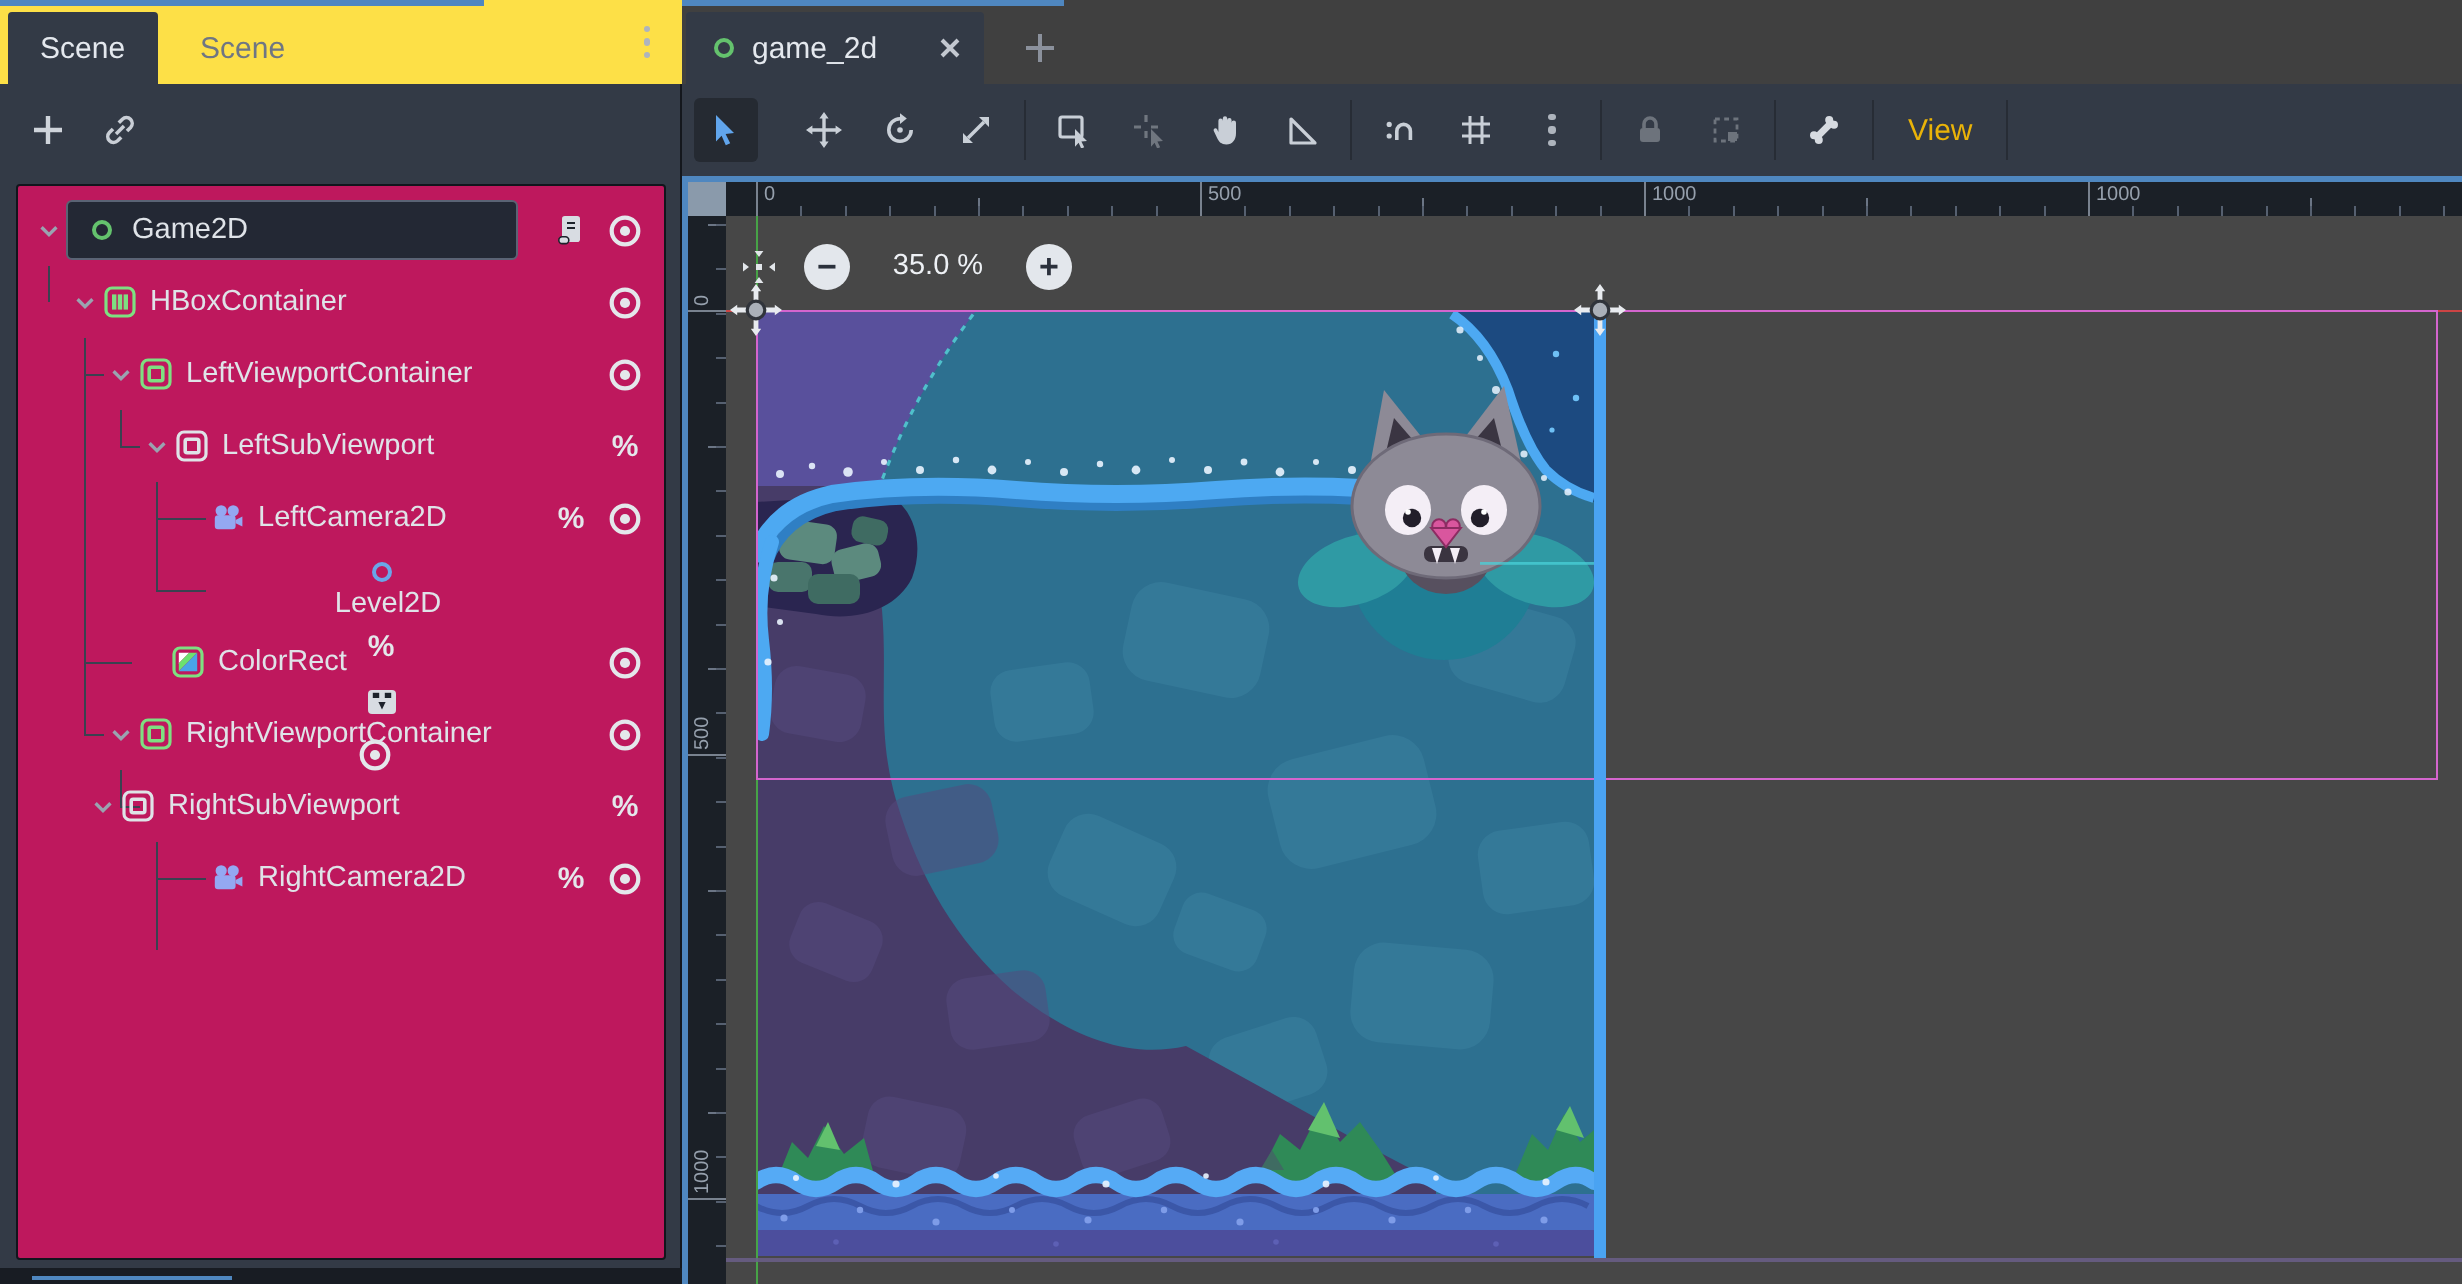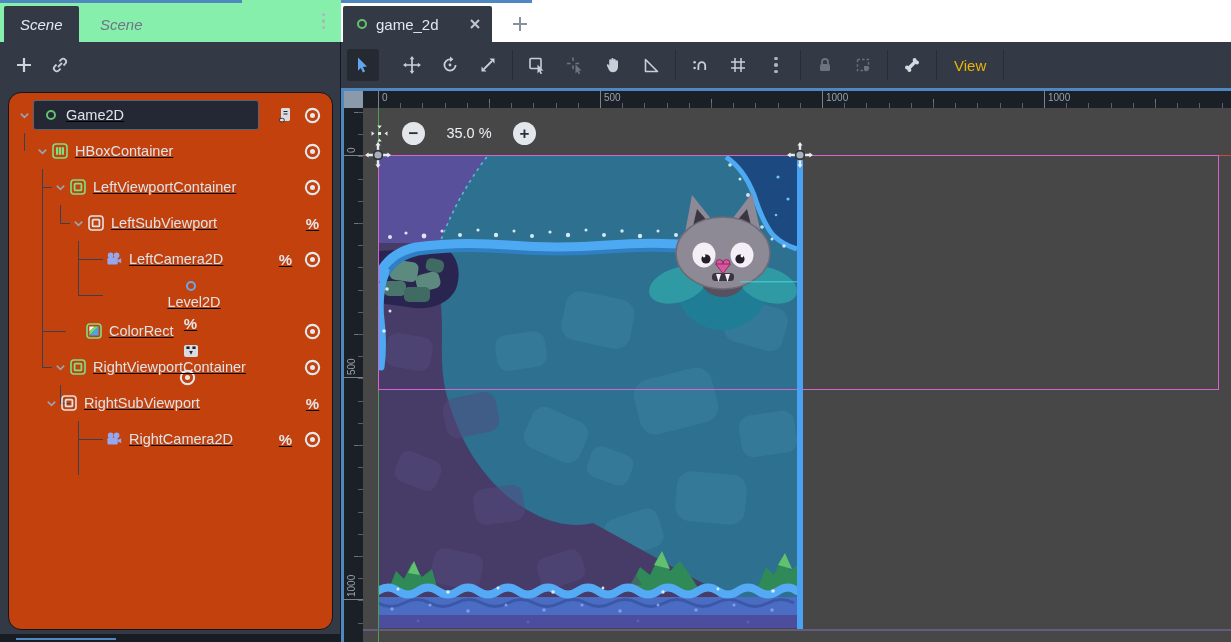--- a/index.html
+++ b/index.html
@@ -2,49 +2,49 @@
 <html><head>
 <meta charset="utf-8">
 <style>
   html,body{margin:0;padding:0;overflow:hidden;background:#21262f;}
   *{box-sizing:border-box;font-family:"Liberation Sans","DejaVu Sans",sans-serif;}
   #root{position:relative;width:1231px;height:642px;background:#21262f;overflow:hidden;}
   .abs{position:absolute;}
 
   
   #left-dock{position:absolute;left:0;top:0;width:341px;height:642px;background:#333a46;border-right:1px solid #14171d;}
-  #dock-tabbar{position:absolute;left:0;top:0;width:341px;height:42px;background:#86efac;font-style:italic;}
+  #dock-tabbar{position:absolute;left:0;top:0;width:341px;height:42px;background:#fde047;}
   #dock-accent{position:absolute;left:0;top:0;width:242px;height:3px;background:#4f87c0;}
   .dock-tab{position:absolute;top:6px;height:36px;display:flex;align-items:center;padding:0 16px;font-size:15px;color:#e4e8ee;}
   .dock-tab.active{background:#333a46;border-radius:2px 2px 0 0;}
   .dock-tab.inactive{color:#6f7683;}
   .vdots{display:flex;flex-direction:column;gap:3px;align-items:center;}
   .vdots i{width:3.4px;height:3.4px;border-radius:50%;background:#aeb4bd;display:block;}
   #dock-toolbar{position:absolute;left:0;top:42px;width:341px;height:46px;display:flex;align-items:center;}
   .tool-ico{width:28px;height:28px;display:flex;align-items:center;justify-content:center;cursor:pointer;}
   #filter-box{position:absolute;left:88px;top:52px;width:198px;height:30px;background:#21262f;border:1px solid #1a1e25;border-radius:4px;display:flex;align-items:center;padding:0 6px 0 10px;}
   #filter-box input{flex:1;background:transparent;border:none;outline:none;color:#8d95a2;font-size:13.5px;width:150px;}
   #filter-box input::placeholder{color:#757d8a;}
 
-  #tree-panel{position:absolute;left:8px;top:92px;width:325px;height:538px;background:#c2410c;border:1px solid #12151c;border-radius:13px;overflow:hidden;text-decoration:underline;}
+  #tree-panel{position:absolute;left:8px;top:92px;width:325px;height:538px;background:#be185d;border:1px solid #12151c;border-radius:2px;overflow:hidden;}
   .trow{position:relative;display:flex;align-items:center;height:36px;color:#dfe3e8;font-size:14.5px;cursor:pointer;}
   .trow .arrow{width:18px;display:flex;justify-content:center;align-items:center;flex:0 0 18px;}
   .trow .nicon{width:17px;flex:0 0 17px;display:flex;align-items:center;justify-content:center;}
   .trow .nlabel{margin-left:7px;white-space:nowrap;}
   .trow .spacer{flex:1;}
   .trow .rbtn{width:27px;flex:0 0 27px;display:flex;align-items:center;justify-content:center;color:#e4e7eb;}
   .pct{font-size:15px;font-weight:bold;color:#e4e7eb;}
   .ring{display:inline-block;width:10px;height:10px;border-radius:50%;border:2.6px solid #64c26d;}
   .ring.blue{border-color:#6aa6e8;}
   .rename-box{display:flex;align-items:center;border:1px solid #5a6374;border-radius:3px;height:30px;padding:0 8px;background:#232834;}
   .guide{position:absolute;background:#3a4150;}
 
   
   #main{position:absolute;left:341px;top:0;width:890px;height:642px;}
-  #main-tabbar{position:absolute;left:0;top:0;width:890px;height:42px;background:#ffffff;}
+  #main-tabbar{position:absolute;left:0;top:0;width:890px;height:42px;background:#404040;}
   #main-accent{position:absolute;left:0;top:0;width:191px;height:3px;background:#4f87c0;}
   #scene-tab{position:absolute;left:2px;top:6px;width:149px;height:36px;background:#333a46;display:flex;align-items:center;padding:0 10px 0 14px;color:#e4e8ee;font-size:15px;border-radius:2px 2px 0 0;cursor:pointer;}
   #add-tab{position:absolute;left:164px;top:10px;width:30px;height:28px;display:flex;align-items:center;justify-content:center;cursor:pointer;}
 
   #main-toolbar{position:absolute;left:0;top:42px;width:890px;height:46px;background:#333a46;display:flex;align-items:center;}
   .tb-btn{width:32px;height:32px;margin:0 3px;border-radius:3px;display:flex;align-items:center;justify-content:center;cursor:pointer;}
   .tb-btn.active{background:#252a32;}
   .tb-sep{width:1px;height:30px;background:#272c35;margin:0 5px;}
   #view-btn{height:32px;padding:0 12px;display:flex;align-items:center;color:#eab308;font-size:15px;cursor:pointer;}
 

